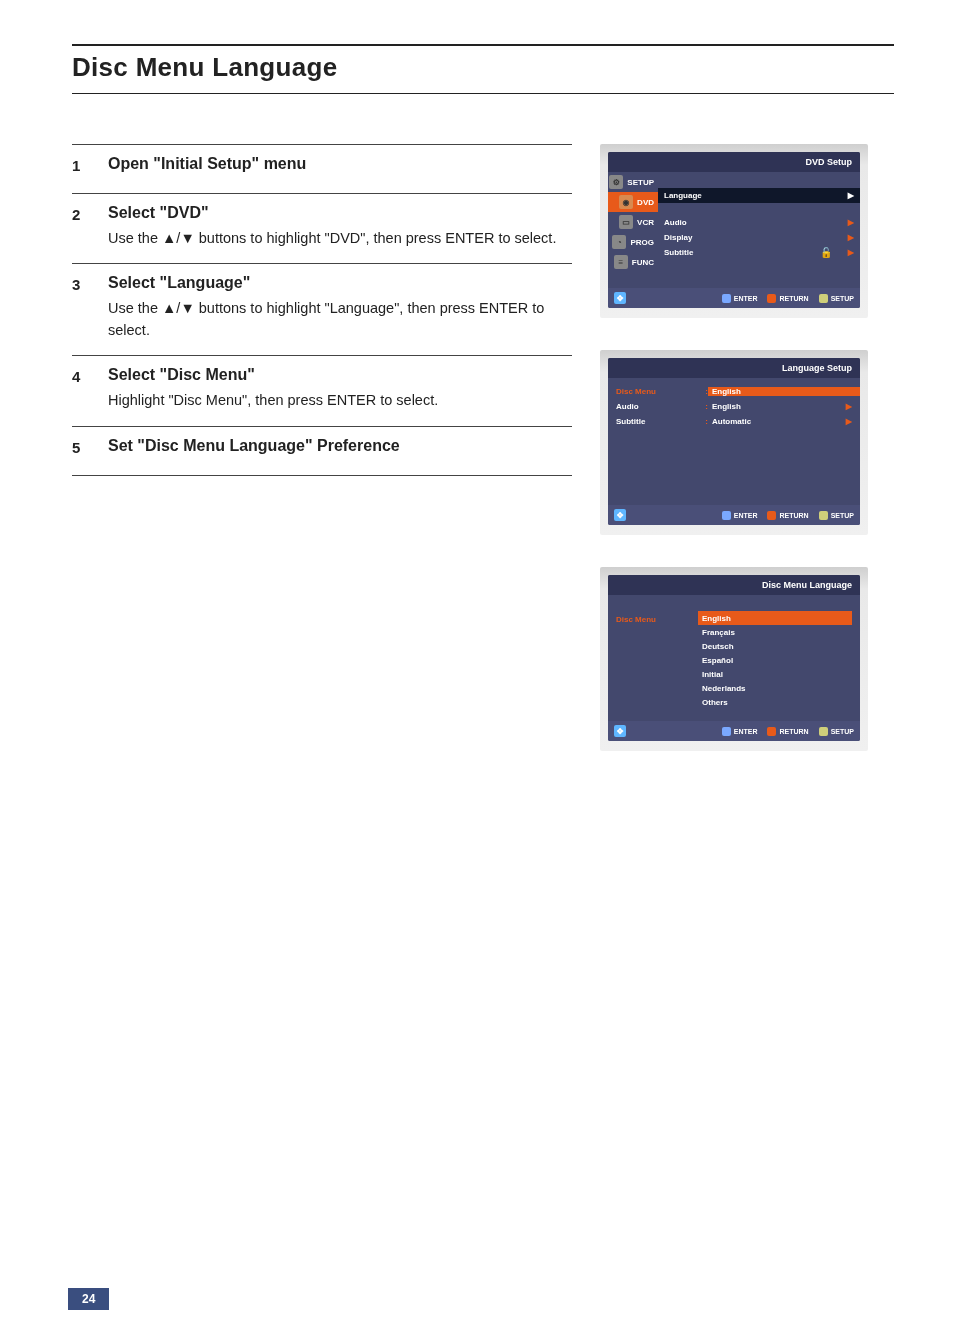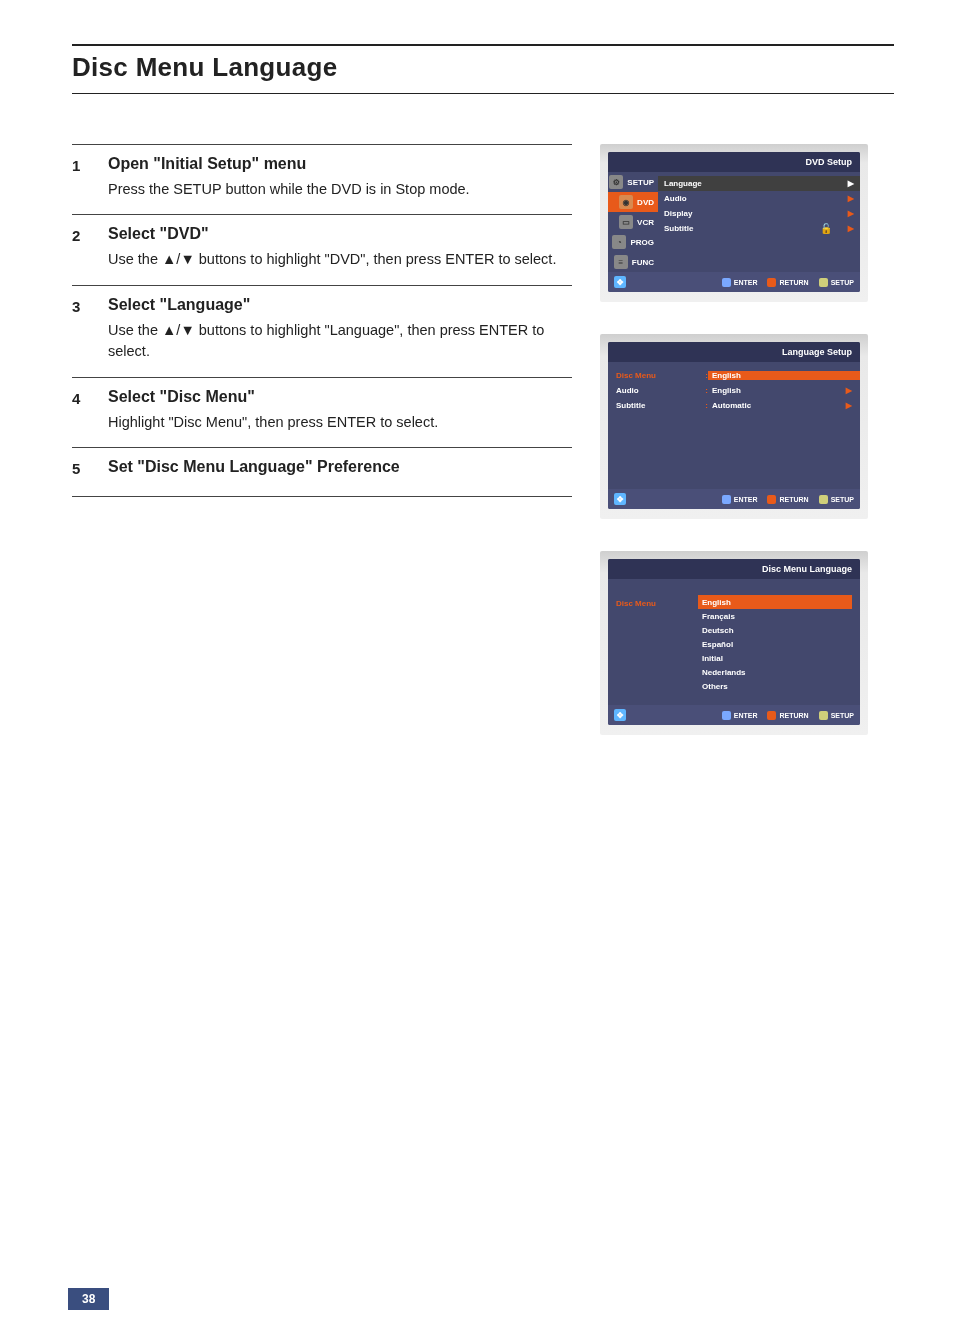--- a/index.html
+++ b/index.html
@@ -20,21 +20,21 @@
   .screen { width: 268px; position: relative; background: linear-gradient(180deg,#cfcfcf 0%, #e9e9e9 12%, #f0f0f0 100%); padding: 8px 8px 10px 8px; border-radius: 2px; }
   .screen-inner { background: #43486d; border-radius: 2px; overflow: hidden; position: relative; }
   .screen-title-bar { background: #2f3355; color: #fff; font-size: 9px; font-weight: 700; text-align: right; padding: 5px 8px; }
   .screen-main { display: flex; }
   .screen-nav { width: 50px; display: flex; flex-direction: column; }
   .nav-item { display: flex; align-items: center; justify-content: flex-end; height: 20px; padding-right: 4px; font-size: 8px; font-weight: 700; color: #fff; }
   .nav-item.sel { background: #e85a1a; }
   .nav-icon { width: 14px; height: 14px; margin-right: 4px; background: #888; border-radius: 2px; font-size: 8px; color: #333; display:flex; align-items:center; justify-content:center; }
   .screen-list { flex: 1; padding: 4px 6px 8px 6px; color: #fff; font-size: 8px; font-weight: 700; }
   .list-row { display: flex; align-items: center; height: 15px; }
-  .list-row.sel { background: #404040; margin: 0 -6px; padding: 0 6px; }
+  .list-row.sel { background: #0f172a; margin: 12px -6px; padding: 0 6px; }
   .list-label { flex: 1; }
   .list-mid { width: 34px; text-align: center; }
   .list-arrow { width: 10px; color: #e85a1a; font-size: 8px; text-align: right; }
   .list-row.sel .list-arrow { color: #fff; }
   .screen-footer { background: #4a4f78; display: flex; align-items: center; padding: 4px 6px; gap: 10px; color: #fff; font-size: 7px; font-weight: 700; }
   .foot-ico { width: 12px; height: 12px; border-radius: 2px; display: inline-flex; align-items:center; justify-content:center; font-size: 8px; }
   .foot-ico.move { background: #5fb6ff; color:#fff; }
   .foot-seg { display:flex; align-items:center; gap:3px; }
   .foot-badge { width:9px; height:9px; border-radius:2px; display:inline-block; }
   .enter-b { background:#7aa8ff; }
@@ -71,21 +71,20 @@
   </div>
 
   <div class="content-row">
 
     <div class="steps-col">
 
       <div class="step first">
         <div class="step-num">1</div>
         <div class="step-body">
           <div class="step-heading">Open "Initial Setup" menu</div>
-          <div class="step-desc">Press the SETUP button while the DVD is in Stop mode.</div>
         </div>
       </div>
 
       <div class="step">
         <div class="step-num">2</div>
         <div class="step-body">
           <div class="step-heading">Select "DVD"</div>
           <div class="step-desc">Use the ▲/▼ buttons to highlight "DVD", then press ENTER to select.</div>
         </div>
       </div>
@@ -275,14 +274,14 @@
                 <span class="foot-badge setup-b"></span>
                 <span>SETUP</span>
               </span>
           </div>
         </div>
       </div>
 
     </div>
   </div>
 
-  <div class="page-num-box">38</div>
+  <div class="page-num-box">24</div>
 </div>
 
 </body></html>

